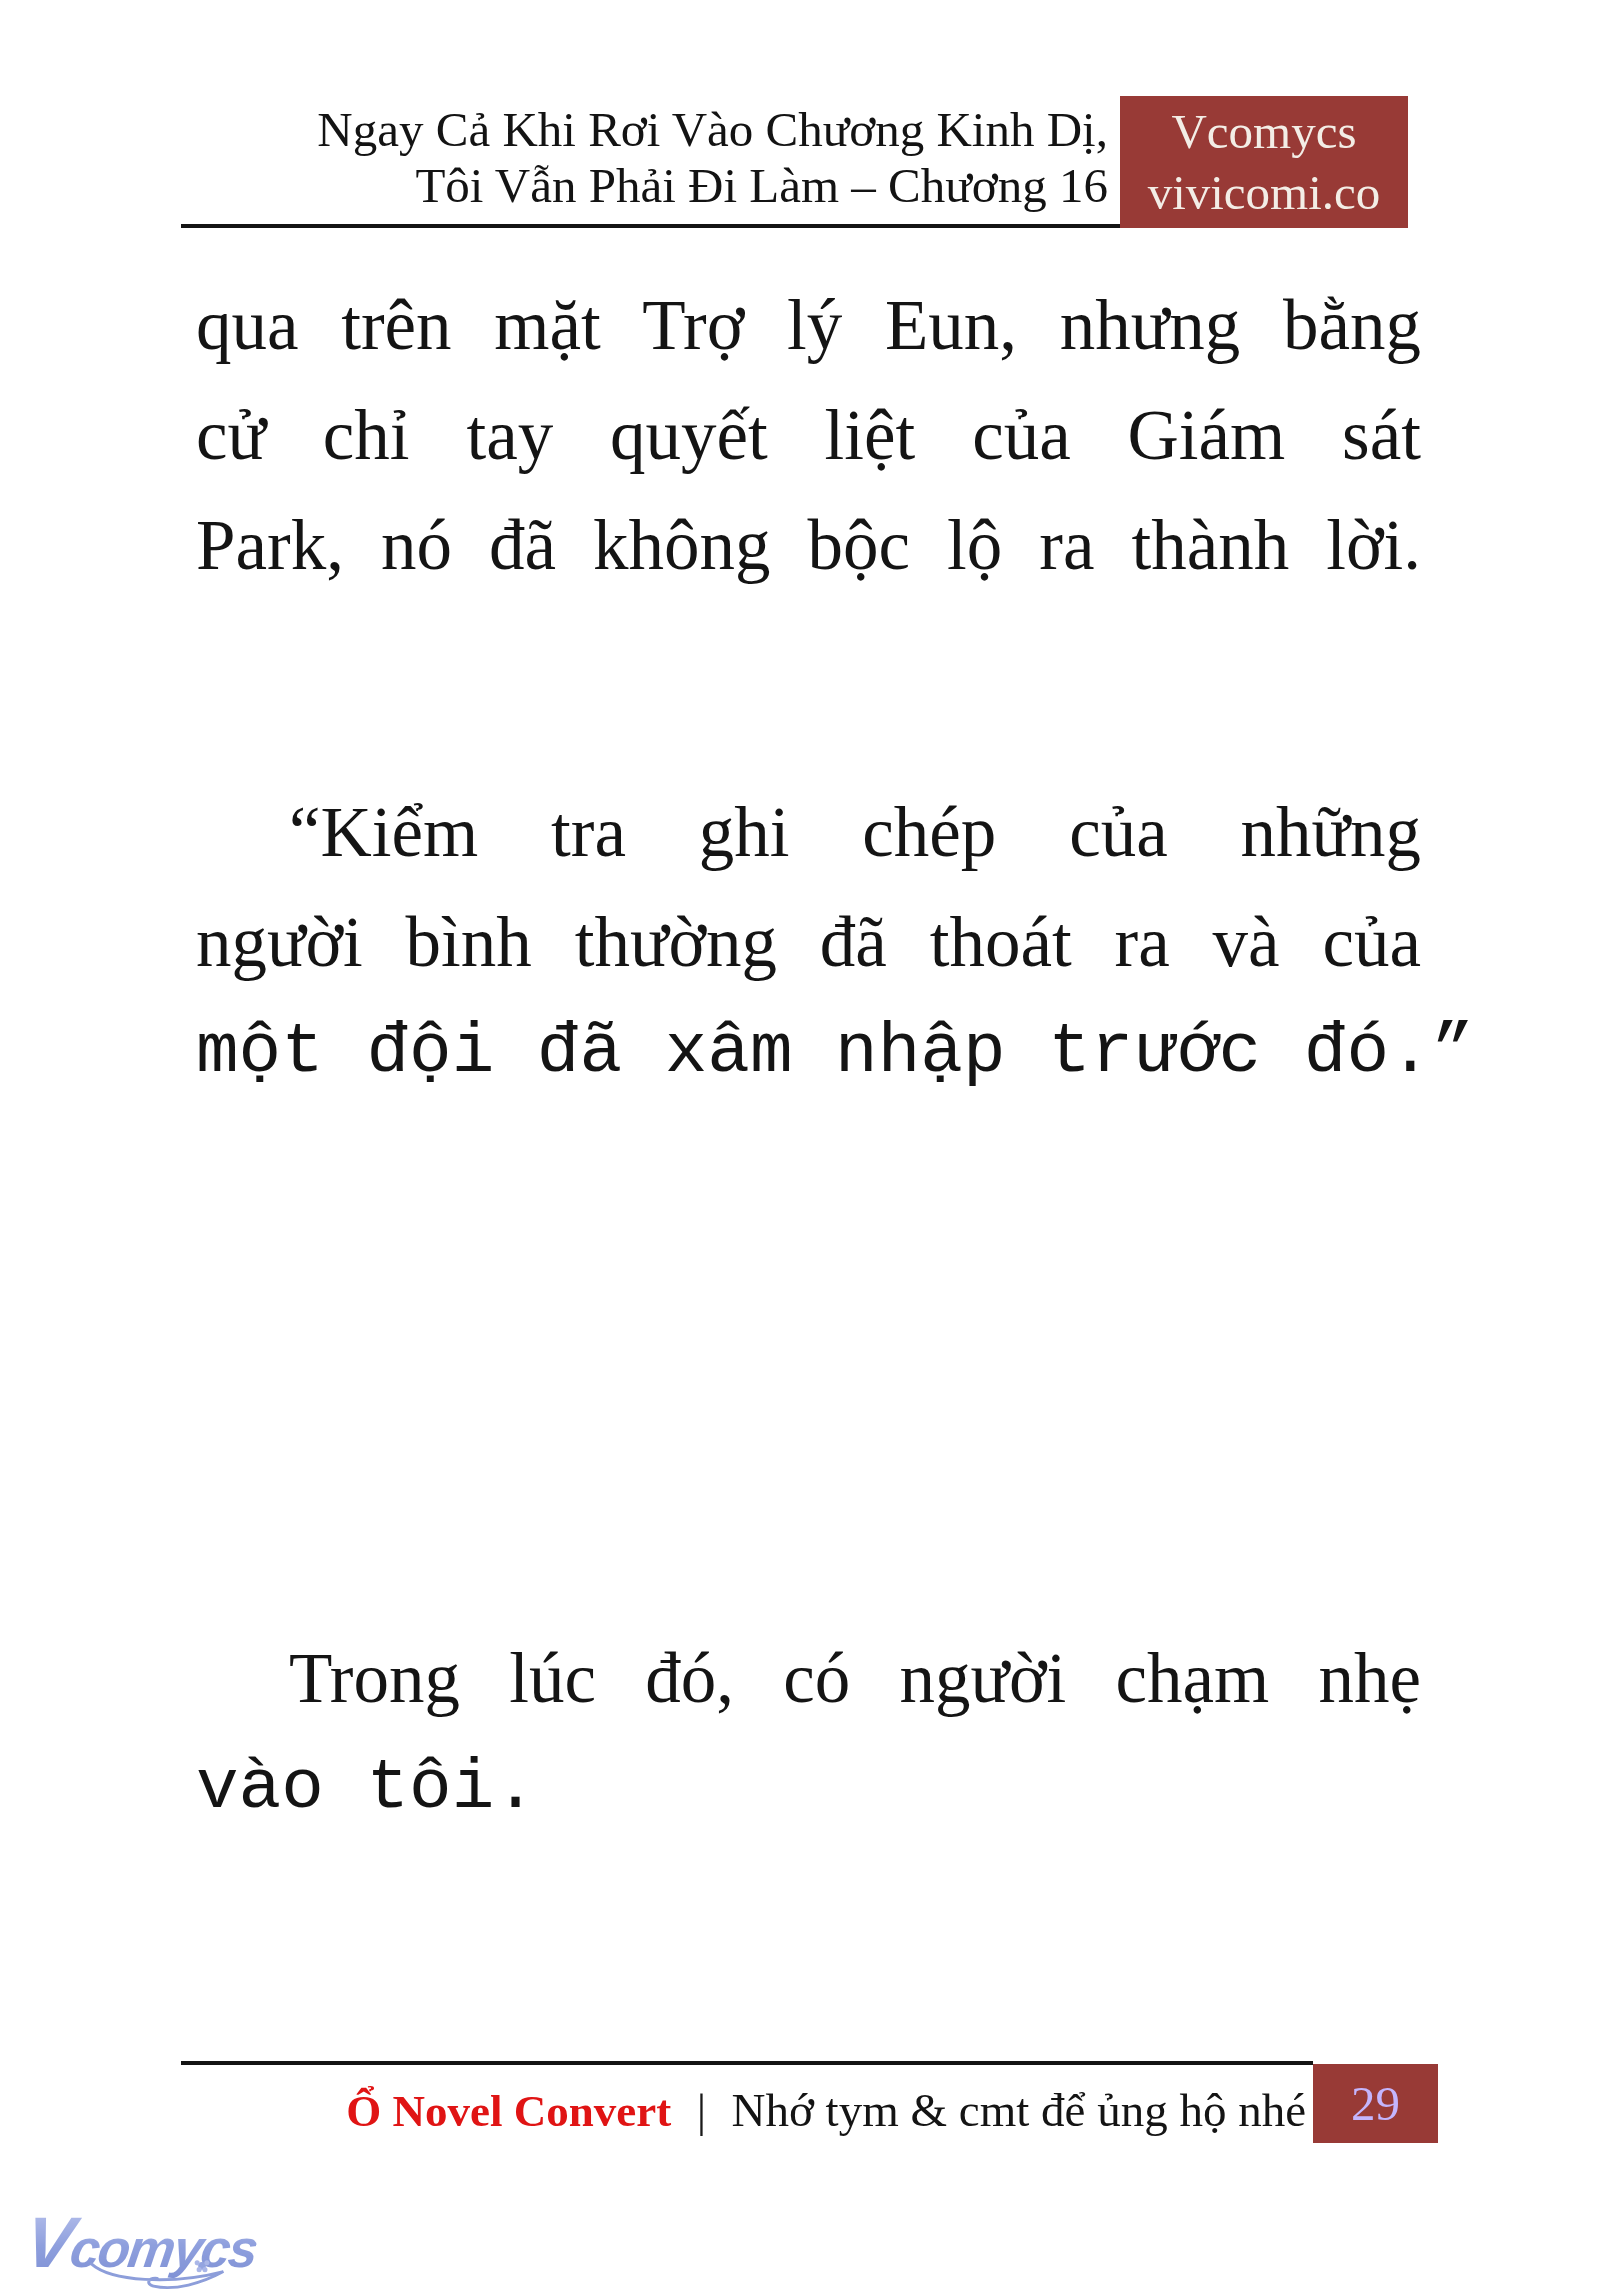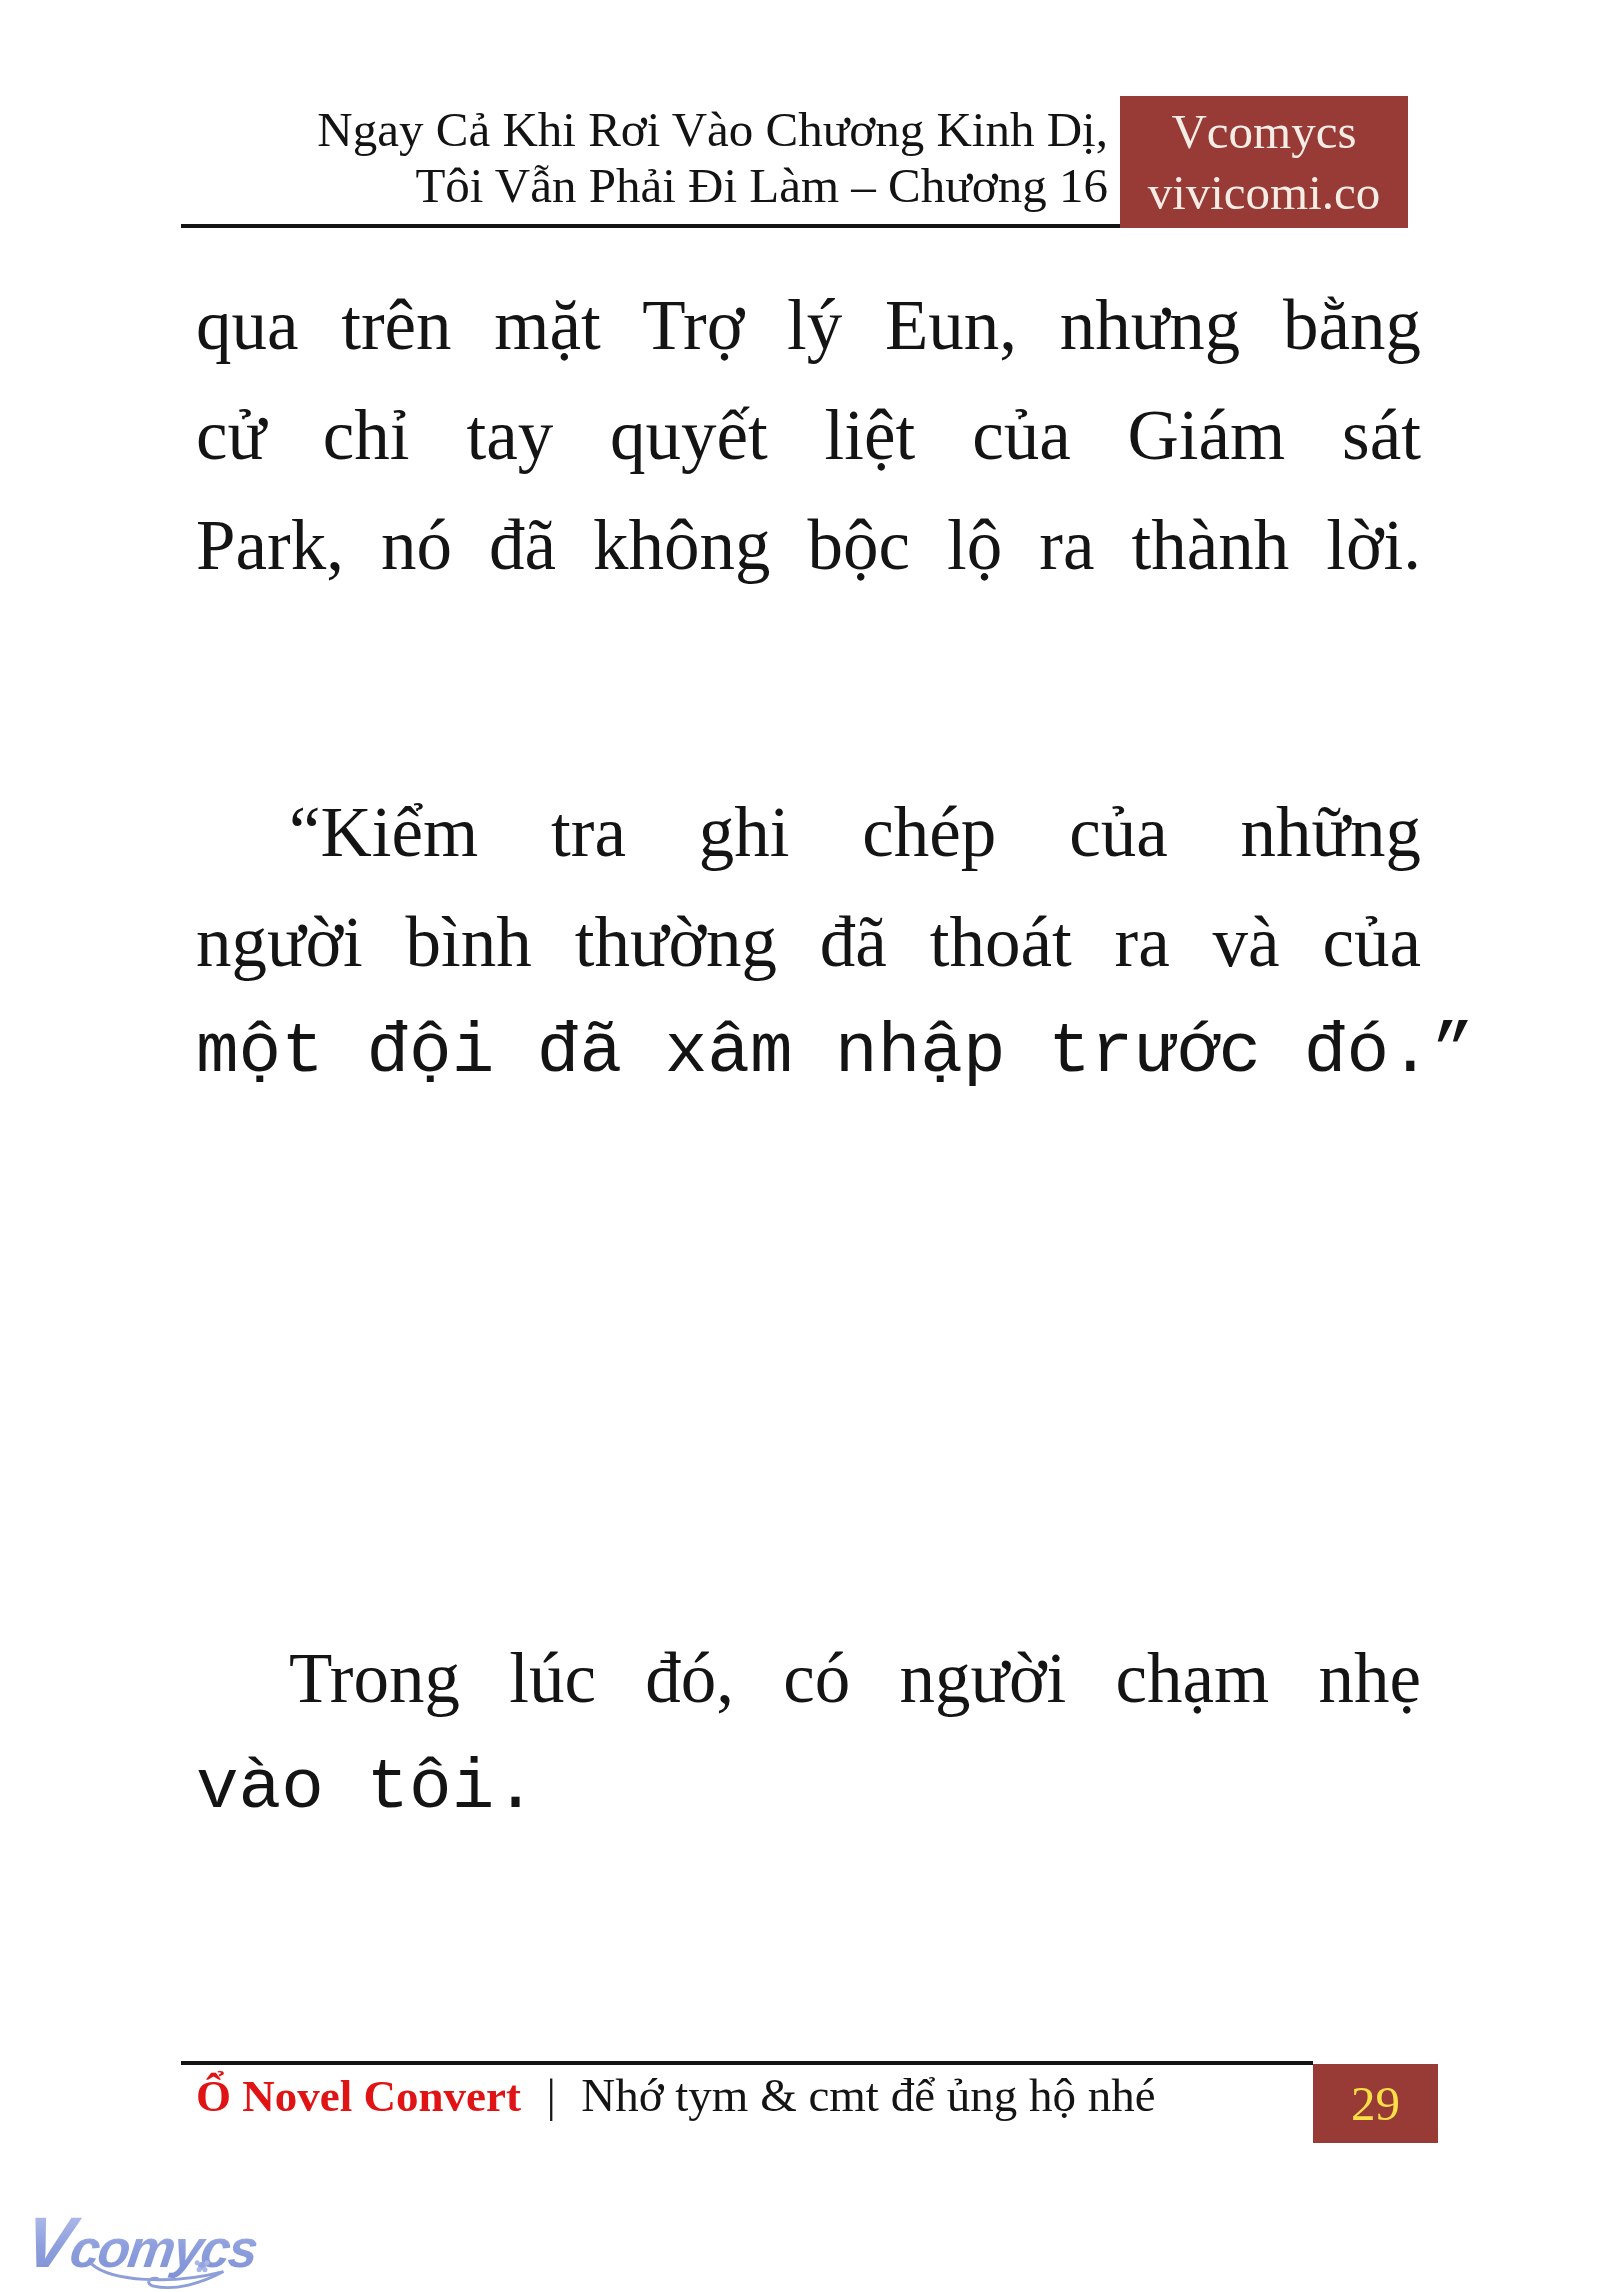--- a/index.html
+++ b/index.html
@@ -34,28 +34,28 @@
   #para-1{top:270px;font-family:Liberation Serif, serif;}
   #para-2{top:777px;}
   #para-3{top:1251px;}
   #para-4{top:1623px;}
   
   .footer-rule{
     position:absolute;left:181px;top:2061px;width:1132px;height:3.9px;background:#141414;
   }
   .footer-text{
     position:absolute;left:196px;top:2070px;width:1110px;height:69px;
-    font-size:47px;line-height:50px;white-space:nowrap;
+    text-align:right;font-size:47px;line-height:80px;white-space:nowrap;
   }
   .footer-brand{color:#e01414;font-weight:bold;font-size:45px;}
   .footer-sep{color:#1a1a1a;padding:0 13.7px;font-weight:normal;}
   .footer-note{color:#141414;}
   .footer-badge{
     position:absolute;left:1313px;top:2064px;width:125px;height:79px;
-    background:#983a36;color:#fde047;display:flex;align-items:center;justify-content:center;
+    background:#983a36;color:#c4b5fd;display:flex;align-items:center;justify-content:center;
     font-size:49px;
   }
   
   .watermark{
     position:absolute;left:25.5px;top:2201px;width:255px;height:90px;
   }
   .wm-text{
     display:inline-block;
     font-family:"Liberation Sans","DejaVu Sans",sans-serif;
     font-style:italic;font-weight:bold;font-size:53px;letter-spacing:-2px;

